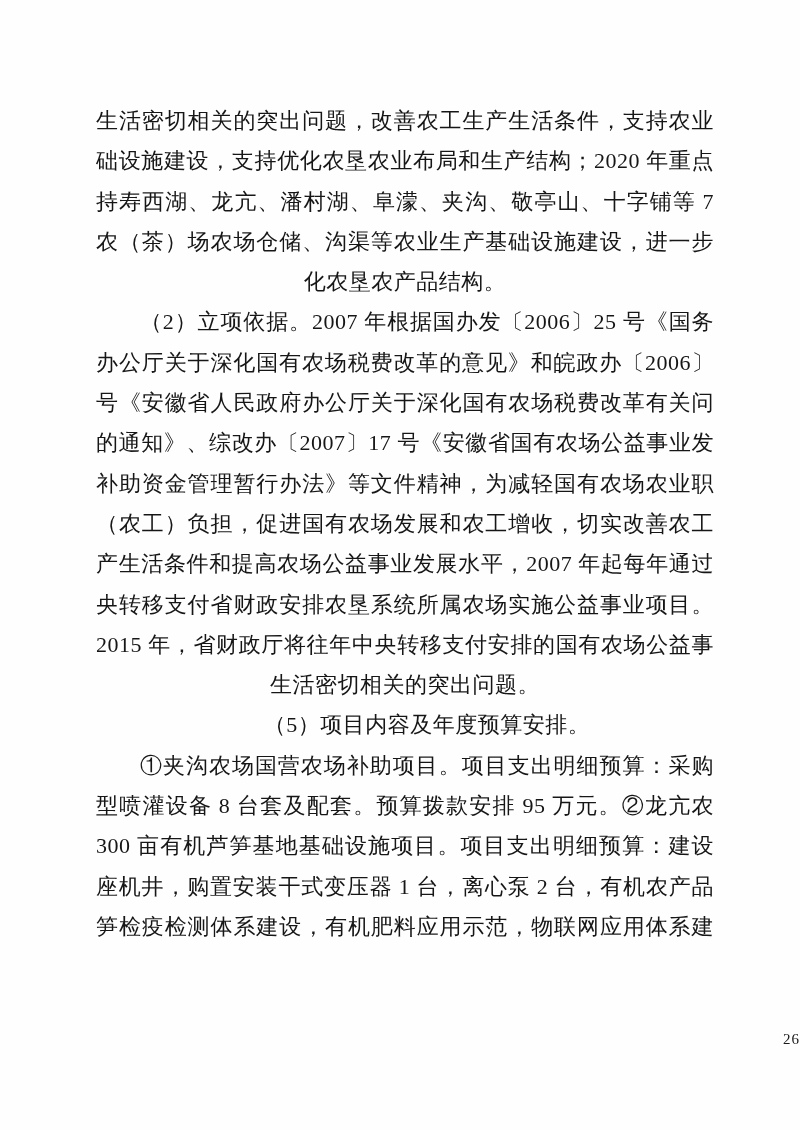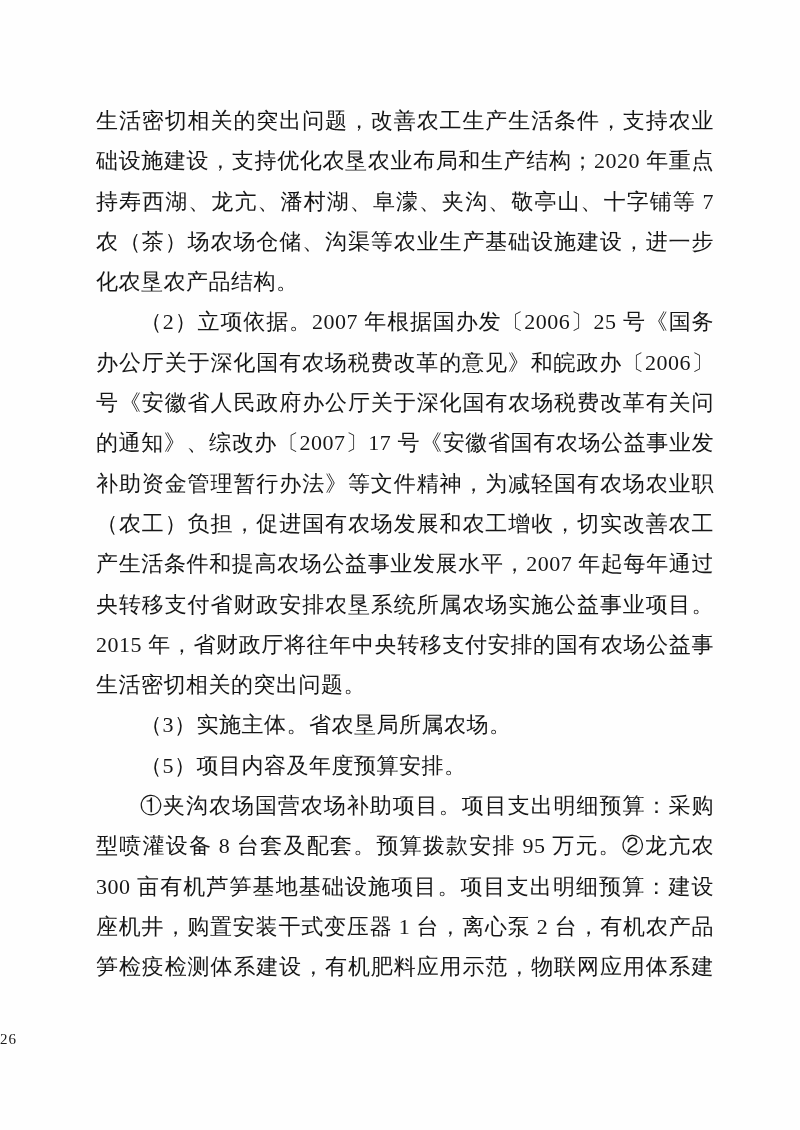--- a/index.html
+++ b/index.html
@@ -25,38 +25,38 @@
     left: 96px;
     top: 101px;
     width: 618px;
   }
   .doc-line {
     font-size: 22px;
     line-height: 40.3px;
     height: 40.3px;
     overflow: hidden;
     letter-spacing: 0.5px;
-    text-align: left;
+    text-align: center;
     white-space: normal;
     -webkit-font-smoothing: antialiased;
   }
   .doc-line.justify {
     text-align: justify;
     text-align-last: justify;
     text-justify: inter-character;
   }
   .doc-line.indent {
     padding-left: 44px;
   }
   .page-footer {
     position: absolute;
     top: 1030px;
     left: 0;
     width: 100%;
-    text-align: left;
+    text-align: right;
   }
   .page-number {
     font-size: 15px;
     letter-spacing: 1px;
     color: #1a1a1a;
   }
 </style>
 </head>
 <body>
 
@@ -70,21 +70,20 @@
       <div class="doc-line indent justify">（2）立项依据。2007 年根据国办发〔2006〕25 号《国务院</div>
       <div class="doc-line justify">办公厅关于深化国有农场税费改革的意见》和皖政办〔2006〕47</div>
       <div class="doc-line justify">号《安徽省人民政府办公厅关于深化国有农场税费改革有关问题</div>
       <div class="doc-line justify">的通知》、综改办〔2007〕17 号《安徽省国有农场公益事业发展</div>
       <div class="doc-line justify">补助资金管理暂行办法》等文件精神，为减轻国有农场农业职工</div>
       <div class="doc-line justify">（农工）负担，促进国有农场发展和农工增收，切实改善农工生</div>
       <div class="doc-line justify">产生活条件和提高农场公益事业发展水平，2007 年起每年通过中</div>
       <div class="doc-line justify">央转移支付省财政安排农垦系统所属农场实施公益事业项目。</div>
       <div class="doc-line justify">2015 年，省财政厅将往年中央转移支付安排的国有农场公益事业</div>
       <div class="doc-line">生活密切相关的突出问题。</div>
-      <div class="doc-line indent">（3）实施主体。省农垦局所属农场。</div>
       <div class="doc-line indent">（5）项目内容及年度预算安排。</div>
       <div class="doc-line indent justify">①夹沟农场国营农场补助项目。项目支出明细预算：采购大</div>
       <div class="doc-line justify">型喷灌设备 8 台套及配套。预算拨款安排 95 万元。②龙亢农场</div>
       <div class="doc-line justify">300 亩有机芦笋基地基础设施项目。项目支出明细预算：建设 3</div>
       <div class="doc-line justify">座机井，购置安装干式变压器 1 台，离心泵 2 台，有机农产品芦</div>
       <div class="doc-line justify">笋检疫检测体系建设，有机肥料应用示范，物联网应用体系建设</div>
     </main>
 
   <footer class="page-footer">
     <span class="page-number">26</span>

